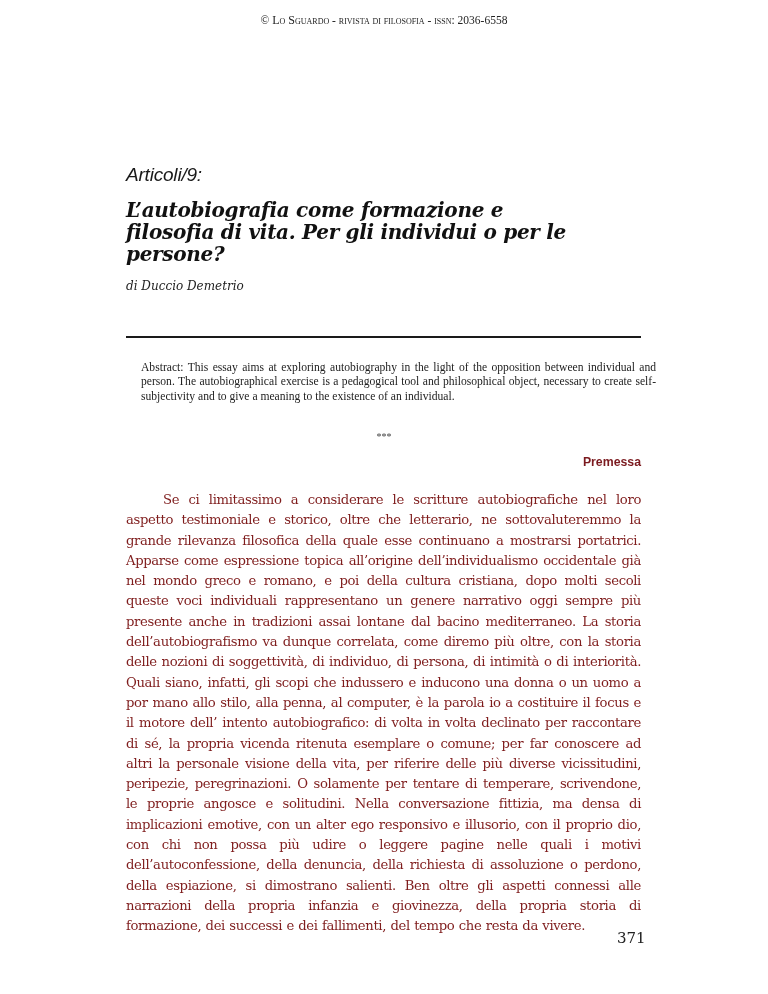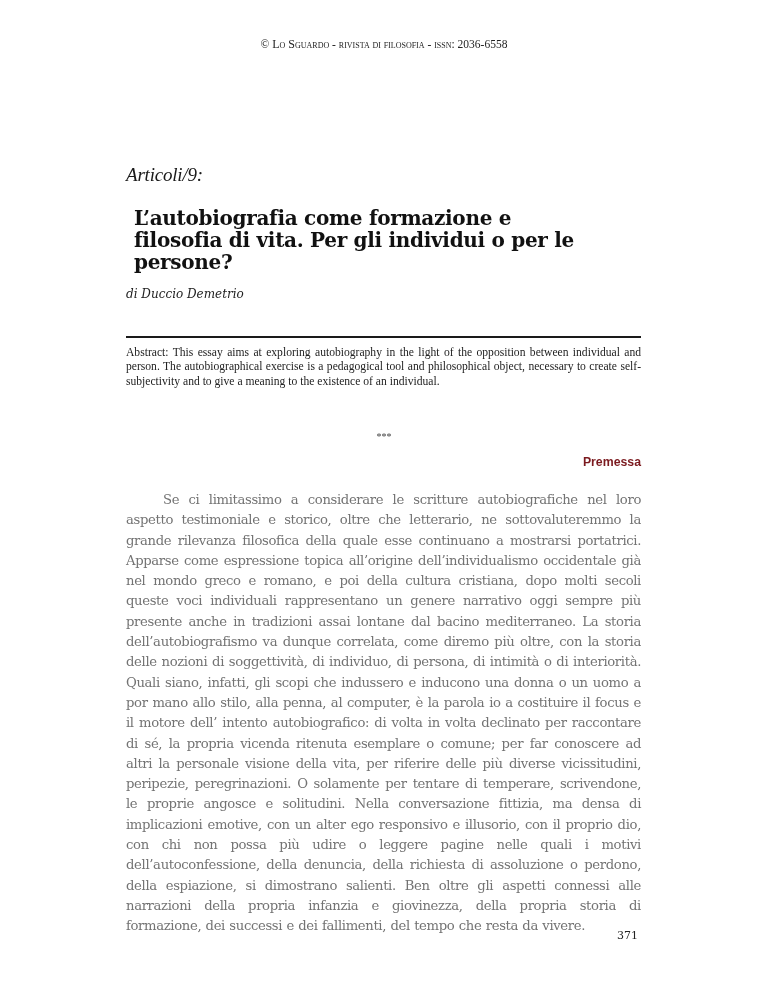--- a/index.html
+++ b/index.html
@@ -6,72 +6,72 @@
     body {
       width: 768px; height: 994px; position: relative; overflow: hidden;
       font-family: "DejaVu Serif", "Liberation Serif", serif;
       color: #1a1a1a;
     }
     .page { position: absolute; left: 0; top: 0; width: 768px; height: 994px; }
 
     .running-head {
       position: absolute; left: 0; top: 13px; width: 768px;
       text-align: center; font-family: "Liberation Serif", serif;
-      font-size: 11.5px; line-height: 15px; color: #222; margin-top: 24px;
+      font-size: 11.5px; line-height: 15px; color: #222;
     }
     .running-head .sc { font-variant: small-caps; font-size: 11px; }
 
     .section-label {
       position: absolute; left: 126px; top: 164px;
-      font-family: Liberation Serif, serif; font-style: italic;
+      font-family: Liberation Sans, sans-serif; font-style: italic;
       font-size: 19px; color: #1a1a1a; letter-spacing: -0.2px;
     }
     .title {
       position: absolute; left: 126px; top: 199px; width: 470px;
-      font-family: "DejaVu Serif", serif; font-weight: bold;
-      font-size: 20px; line-height: 22px; color: #111; margin: 8px;
+      font-family: "DejaVu Serif", serif; font-style: italic; font-weight: bold;
+      font-size: 20px; line-height: 22px; color: #111; margin: 0;
       letter-spacing: -0.3px;
     }
     .author {
       position: absolute; left: 126px; top: 279px;
       font-family: "DejaVu Serif", serif; font-style: italic;
-      font-size: 12px; color: #222; margin-top: 8px;
+      font-size: 12px; color: #222;
     }
     .review-note {
       position: absolute; right: 127px; top: 322px;
       font-family: "Liberation Serif", serif; font-size: 9.5px; color: #222;
       white-space: nowrap;
     }
     .rule {
       position: absolute; left: 126px; top: 336px; width: 515px; height: 2px;
       background: #1a1a1a;
     }
     .abstract {
       position: absolute; left: 126px; top: 346px; width: 515px;
       font-family: "Liberation Serif", serif; font-size: 11.6px; line-height: 14.3px;
-      text-align: justify; color: #222; margin: 0;
+      text-align: justify; color: #222; margin: 15px;
     }
     .stars {
       position: absolute; left: 0; top: 431px; width: 768px; text-align: center;
       font-family: "Liberation Serif", serif; font-size: 10px; color: #444;
     }
     .section-heading {
       position: absolute; right: 127px; top: 455px;
       font-family: Liberation Sans, sans-serif; font-weight: bold; font-size: 12.3px;
       color: #7b1a1f; margin: 0;
     }
     .body-text {
       position: absolute; left: 126px; top: 490px; width: 515px;
       font-family: "DejaVu Serif", serif; font-size: 13.2px; line-height: 20.3px;
-      text-align: justify; color: #737373; margin: 0;
+      text-align: justify; color: #7f1d1d; margin: 0;
       text-indent: 37px; letter-spacing: -0.35px; word-spacing: 0.5px;
     }
     .page-number {
       position: absolute; left: 617px; top: 929px;
-      font-family: "DejaVu Serif", serif; font-size: 11px; color: #222; text-align: right;
+      font-family: "DejaVu Serif", serif; font-size: 15px; color: #222; text-align: right;
     }
   </style>
 </head>
 <body>
 
 <div class="page">
 
   <div class="running-head">
     <div>
       <span>©</span>

